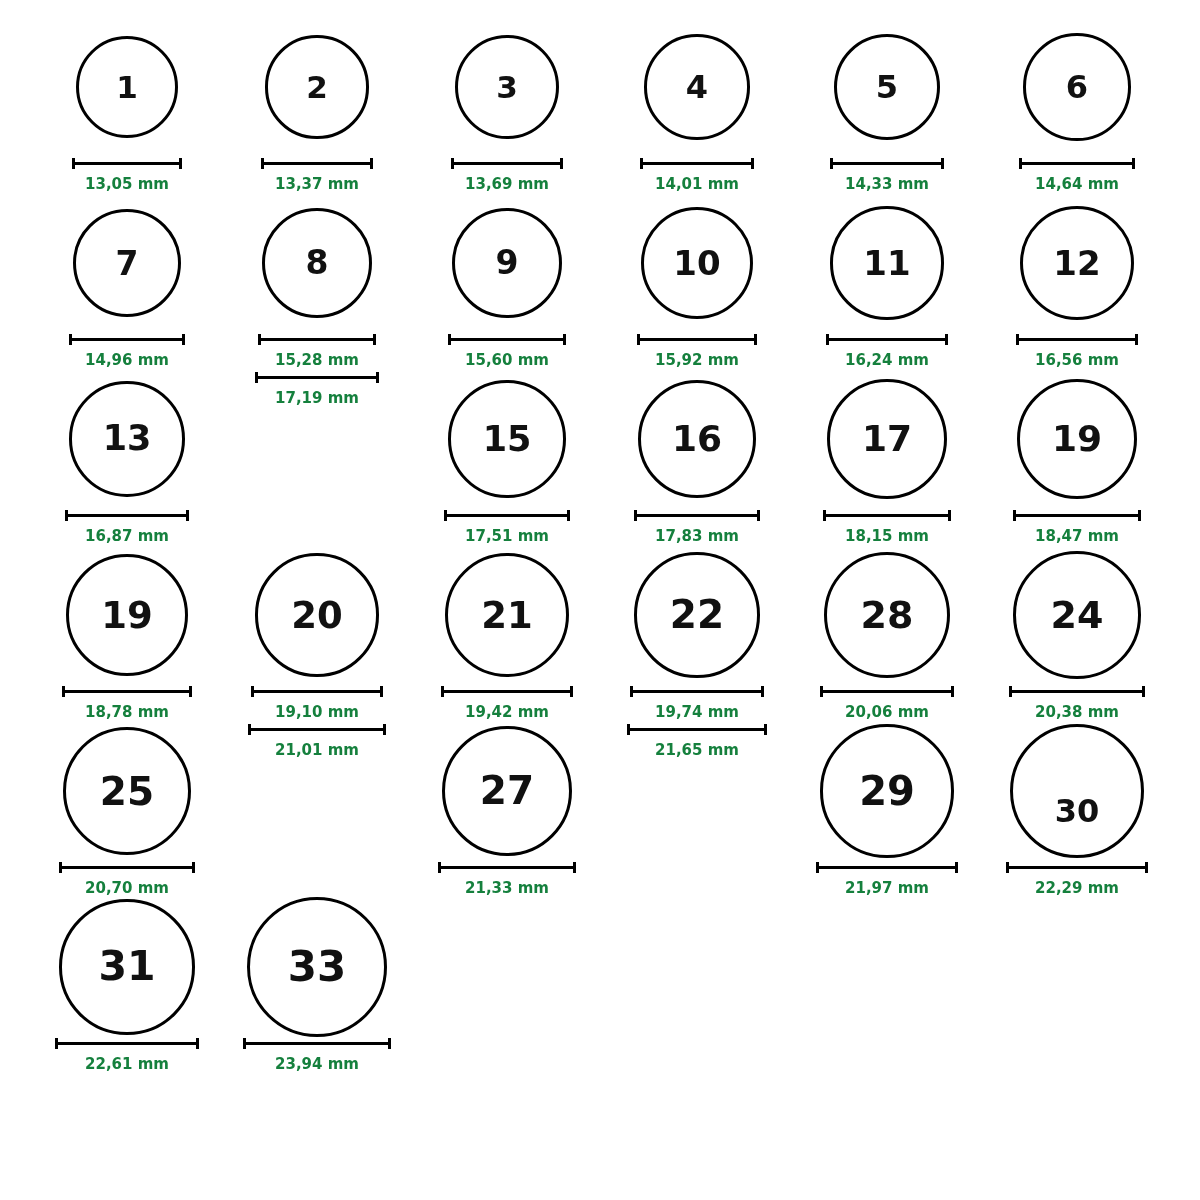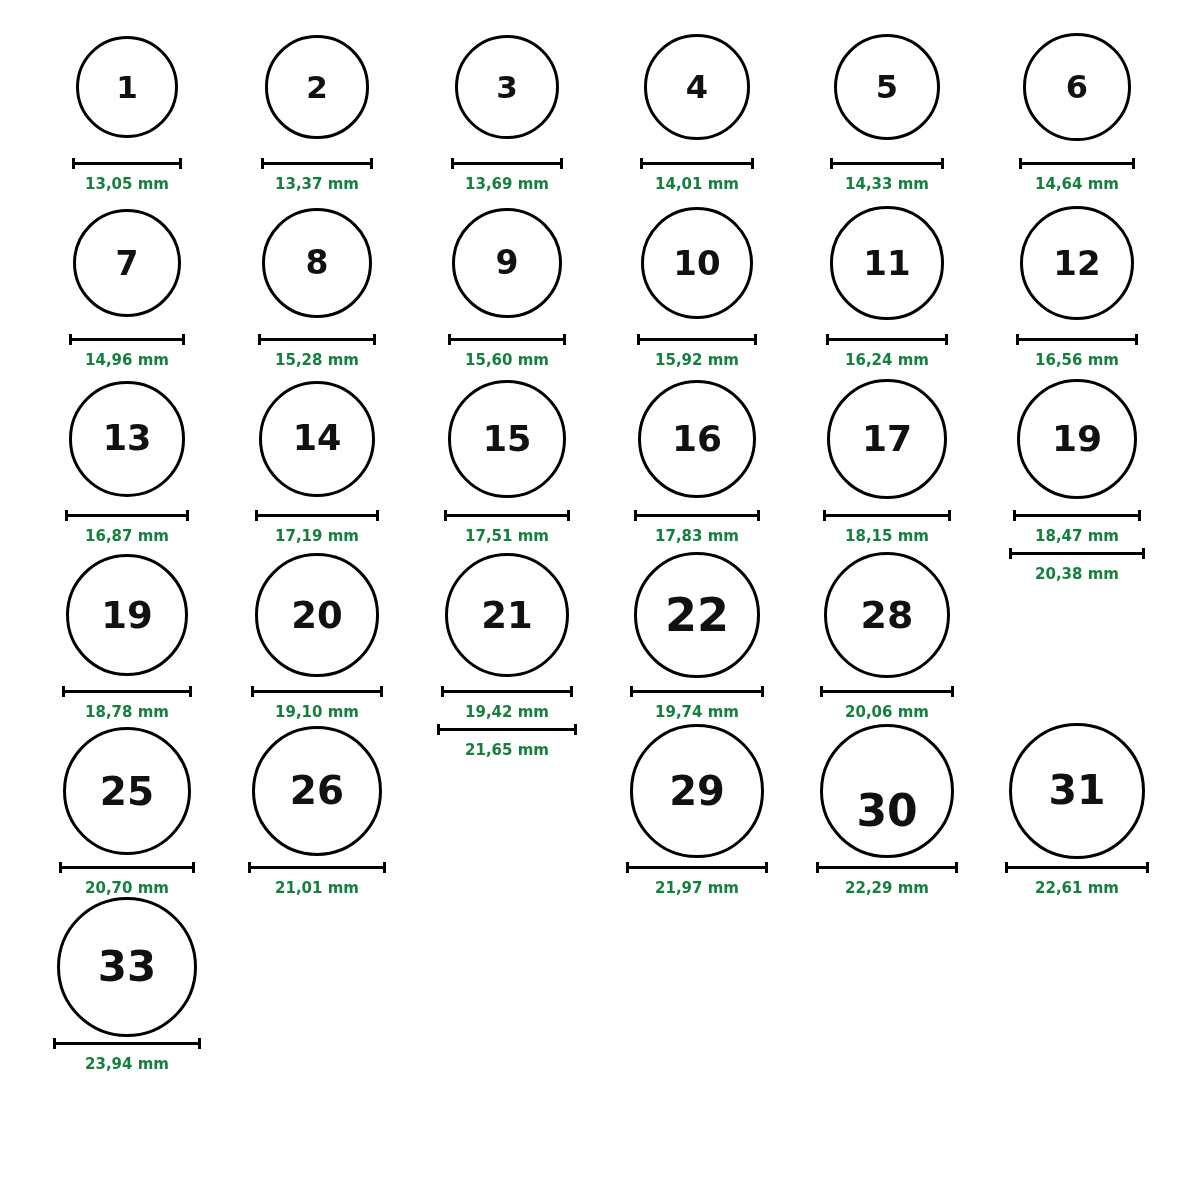--- a/index.html
+++ b/index.html
@@ -232,25 +232,20 @@
           <div class="ring" style="width: 115.3px; height: 115.3px;">
             <span class="ring-num" style="font-size: 35px;">13</span>
           </div>
         </div>
         <div class="caliper">
           <div class="bar" style="width: 123.3px;"></div>
         </div>
         <div class="mm-label">16,87 mm</div>
       </div>
       <div class="cell">
-        <div class="ring-wrap">
-          <div class="ring" style="width: 116.4px; height: 116.4px;">
-            <span class="ring-num" style="font-size: 35px;">14</span>
-          </div>
-        </div>
         <div class="caliper">
           <div class="bar" style="width: 124.4px;"></div>
         </div>
         <div class="mm-label">17,19 mm</div>
       </div>
       <div class="cell">
         <div class="ring-wrap">
           <div class="ring" style="width: 117.6px; height: 117.6px;">
             <span class="ring-num" style="font-size: 35px;">15</span>
           </div>
@@ -322,66 +317,77 @@
           </div>
         </div>
         <div class="caliper">
           <div class="bar" style="width: 132.2px;"></div>
         </div>
         <div class="mm-label">19,42 mm</div>
       </div>
       <div class="cell">
         <div class="ring-wrap">
           <div class="ring" style="width: 125.3px; height: 125.3px;">
-            <span class="ring-num" style="font-size: 46px;">22</span>
+            <span class="ring-num" style="font-size: 39px;">22</span>
           </div>
         </div>
         <div class="caliper">
           <div class="bar" style="width: 133.3px;"></div>
         </div>
         <div class="mm-label">19,74 mm</div>
       </div>
       <div class="cell">
         <div class="ring-wrap">
           <div class="ring" style="width: 126.5px; height: 126.5px;">
             <span class="ring-num" style="font-size: 38px;">28</span>
           </div>
         </div>
         <div class="caliper">
           <div class="bar" style="width: 134.5px;"></div>
         </div>
         <div class="mm-label">20,06 mm</div>
       </div>
       <div class="cell">
+        <div class="ring-wrap">
+          <div class="ring" style="width: 127.6px; height: 127.6px;">
+            <span class="ring-num" style="font-size: 38px;">24</span>
+          </div>
+        </div>
         <div class="caliper">
           <div class="bar" style="width: 135.6px;"></div>
         </div>
         <div class="mm-label">20,38 mm</div>
       </div>
       <div class="cell">
         <div class="ring-wrap">
           <div class="ring" style="width: 128.7px; height: 128.7px;">
             <span class="ring-num" style="font-size: 39px;">25</span>
           </div>
         </div>
         <div class="caliper">
           <div class="bar" style="width: 136.7px;"></div>
         </div>
         <div class="mm-label">20,70 mm</div>
       </div>
       <div class="cell">
-        <div class="ring-wrap">
-          <div class="ring" style="width: 129.8px; height: 129.8px;">
-            <span class="ring-num" style="font-size: 39px;">26</span>
-          </div>
-        </div>
         <div class="caliper">
           <div class="bar" style="width: 137.8px;"></div>
         </div>
         <div class="mm-label">21,01 mm</div>
+      </div>
+      <div class="cell">
+        <div class="ring-wrap">
+          <div class="ring" style="width: 130.9px; height: 130.9px;">
+            <span class="ring-num" style="font-size: 39px;">27</span>
+          </div>
+        </div>
+        <div class="caliper">
+          <div class="bar" style="width: 138.9px;"></div>
+        </div>
+        <div class="mm-label">21,33 mm</div>
       </div>
       <div class="cell">
         <div class="caliper">
           <div class="bar" style="width: 140px;"></div>
         </div>
         <div class="mm-label">21,65 mm</div>
       </div>
       <div class="cell">
         <div class="ring-wrap">
           <div class="ring" style="width: 133.1px; height: 133.1px;">
@@ -389,21 +395,21 @@
           </div>
         </div>
         <div class="caliper">
           <div class="bar" style="width: 141.1px;"></div>
         </div>
         <div class="mm-label">21,97 mm</div>
       </div>
       <div class="cell">
         <div class="ring-wrap">
           <div class="ring" style="width: 134.2px; height: 134.2px;">
-            <span class="ring-num" style="font-size: 44px; margin-top: 40px;">30</span>
+            <span class="ring-num" style="font-size: 32px; margin-top: 40px;">30</span>
           </div>
         </div>
         <div class="caliper">
           <div class="bar" style="width: 142.2px;"></div>
         </div>
         <div class="mm-label">22,29 mm</div>
       </div>
       <div class="cell">
         <div class="ring-wrap">
           <div class="ring" style="width: 135.4px; height: 135.4px;">

